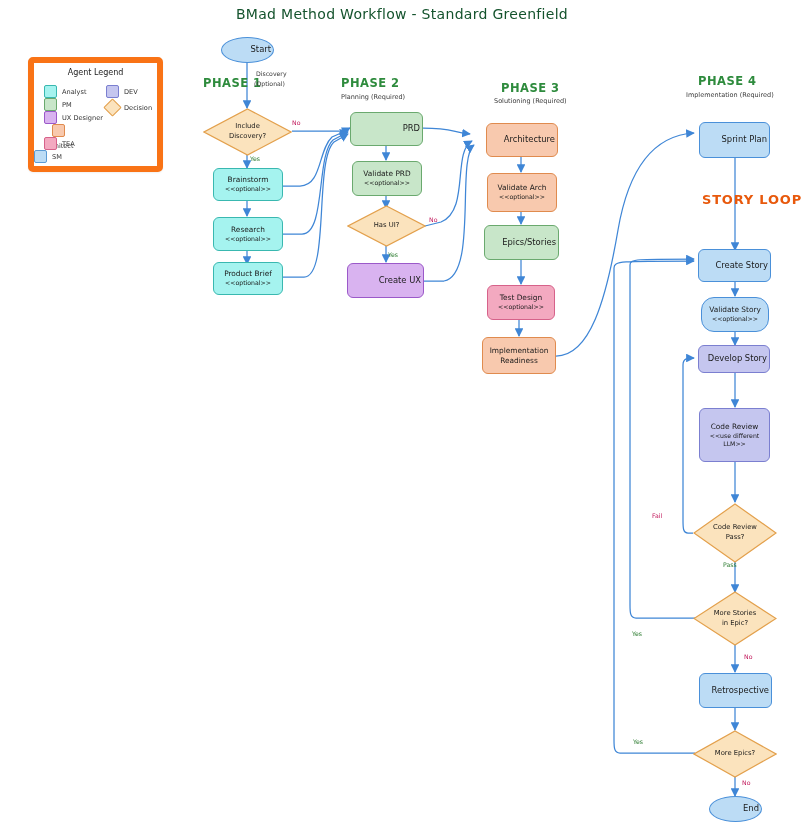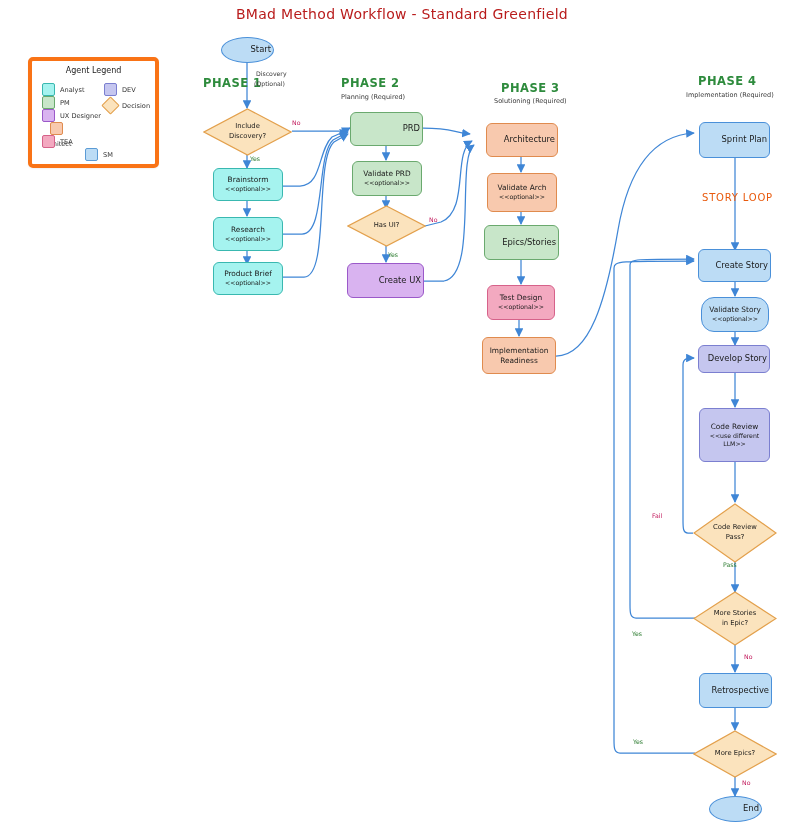--- a/index.html
+++ b/index.html
@@ -1,23 +1,23 @@
 <!DOCTYPE html>
 <html><head>
 <meta charset="utf-8">
 <style>
   html,body{margin:0;padding:0;background:#ffffff;}
   body{width:804px;height:834px;position:relative;overflow:hidden;
        font-family:"DejaVu Sans","Liberation Sans",sans-serif;}
   #canvas{position:absolute;left:0;top:0;width:804px;height:834px;}
   .ttl{position:absolute;left:0;top:6px;width:804px;text-align:center;
-       font-size:14px;color:#b91c1c;letter-spacing:.3px;}
+       font-size:14px;color:#14532d;letter-spacing:.3px;}
   
   .legend{position:absolute;left:28px;top:57px;width:123px;height:103px;
-          background:#fff;border:4px solid #f97316;border-radius:5px;
+          background:#fff;border:6px solid #f97316;border-radius:5px;
           box-shadow:0 1px 2px rgba(0,0,0,.06);}
   .legend-title{position:absolute;left:0;top:5px;width:123px;text-align:center;
                 font-size:8px;color:#222;}
   .lg-item{position:absolute;display:flex;align-items:center;gap:5px;}
   .sw{width:11px;height:11px;border-radius:2px;border:1px solid rgba(0,0,0,.25);}
   .sw.dia{width:11px;height:11px;transform:rotate(45deg);border-radius:1px;}
   .lg-lab{font-size:6.6px;color:#333;white-space:nowrap;}
   
   .ph{position:absolute;color:#2e8b3d;font-size:11.5px;font-weight:bold;letter-spacing:.5px;white-space:nowrap;}
   .phs{position:absolute;color:#3a3a3a;font-size:6.5px;white-space:nowrap;}
@@ -32,21 +32,21 @@
   .diamond .dshape{position:absolute;left:0;top:0;width:100%;height:100%;}
   .diamond .dtext{position:absolute;left:0;top:0;width:100%;height:100%;
        display:flex;flex-direction:column;align-items:center;justify-content:center;
        text-align:center;font-size:6.8px;color:#1a1a1a;line-height:1.4;}
   
   .el{position:absolute;font-size:6.2px;white-space:nowrap;}
   .el.no{color:#c2185b;}
   .el.yes{color:#2e7d32;}
   .el.pass{color:#2e7d32;}
   .el.fail{color:#c2185b;}
-  .loop{position:absolute;color:#e8590c;font-size:10px;font-weight:normal;letter-spacing:.8px;}
+  .loop{position:absolute;color:#e8590c;font-size:13px;font-weight:bold;letter-spacing:.8px;}
 </style>
 </head>
 <body>
 
 <svg id="canvas" viewBox="0 0 804 834">
   <defs>
     <marker id="ah" viewBox="0 0 10 10" refX="9" refY="5" markerWidth="7" markerHeight="7" orient="auto-start-reverse">
       <path d="M 0 0 L 10 5 L 0 10 z" fill="#3f86d6"></path>
     </marker>
   </defs>
@@ -134,21 +134,21 @@
     <span class="lg-lab">UX Designer</span>
   </div>
   <div class="lg-item" style="left:10px;top:61px;flex-direction:column;">
     <span class="sw" style="background:#f8c9ae;border-color:#e08b4e;"></span>
     <span class="lg-lab">Architect</span>
   </div>
   <div class="lg-item" style="left:10px;top:74px;">
     <span class="sw" style="background:#f3a9c0;border-color:#d6628a;"></span>
     <span class="lg-lab">TEA</span>
   </div>
-  <div class="lg-item" style="left:17px;top:87px;padding-left:36px;">
+  <div class="lg-item" style="left:0;top:87px;">
     <span class="sw" style="background:#bcdcf5;border-color:#5b9bd5;"></span>
     <span class="lg-lab">SM</span>
   </div>
   <div class="lg-item" style="left:72px;top:22px;">
     <span class="sw" style="background:#c5c6ef;border-color:#7b7fd0;"></span>
     <span class="lg-lab">DEV</span>
   </div>
   <div class="lg-item" style="left:72px;top:38px;align-items:center;">
     <span class="sw dia" style="background:#fbe3bd;border-color:#e3a04c;"></span>
     <span class="lg-lab">Decision</span>

